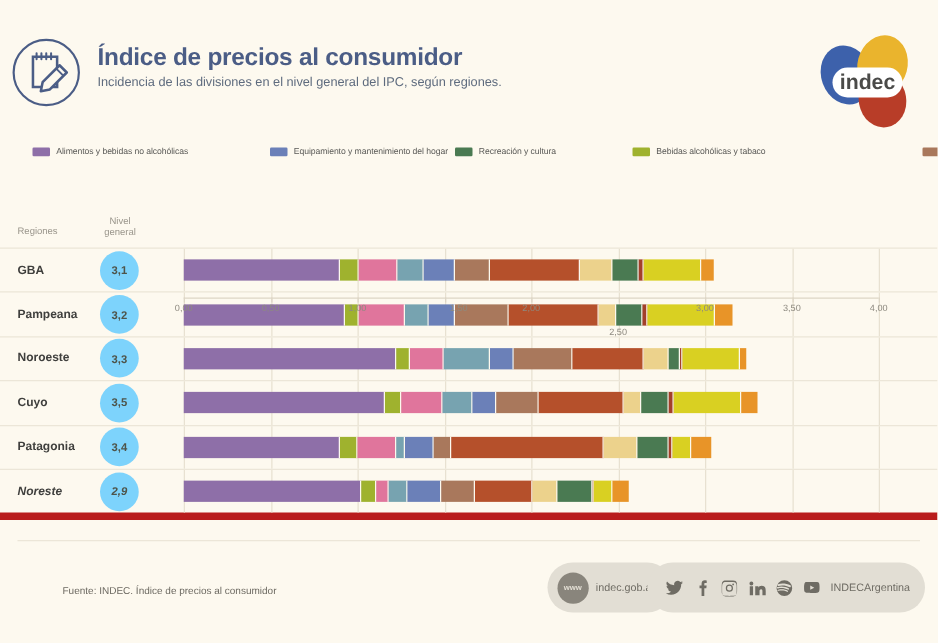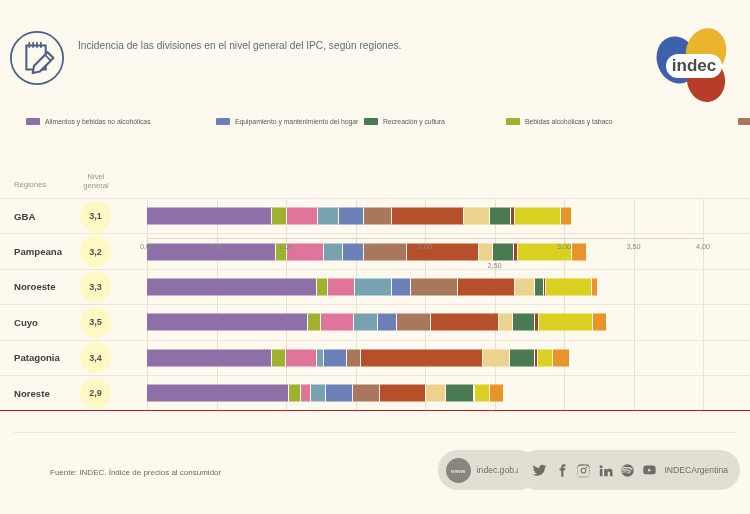--- a/index.html
+++ b/index.html
@@ -44,27 +44,27 @@
   .chart{position:absolute;left:0;top:168px;width:750px;height:240px;}
   .col-head{position:absolute;top:0;height:30px;}
   .head-regiones{left:14px;top:12px;font-size:7.6px;color:#9a968c;}
   .head-nivel{left:78px;top:4px;font-size:7.6px;color:#9a968c;line-height:1.25;text-align:center;width:36px;}
   .rows{position:absolute;left:0;top:30px;width:750px;}
   .row{
     position:relative;height:34.4px;
     border-top:1px solid #ece6d8;
     display:flex;align-items:center;
   }
-  .row:last-child{border-bottom:1px solid #b91c1c;}
+  .row:last-child{border-bottom:6px solid #b91c1c;font-style:italic;}
   .r-name{
     position:absolute;left:14px;font-size:9.6px;font-weight:bold;color:#3f3f3d;
   }
   .r-circle{
     position:absolute;left:80px;width:31px;height:31px;border-radius:50%;
-    background:#fef9c3;display:flex;align-items:center;justify-content:center;
+    background:#7dd3fc;display:flex;align-items:center;justify-content:center;
     font-size:9px;font-weight:bold;color:#4e544a;
   }
   .plot{
     position:absolute;left:147px;top:0;width:556px;height:100%;
   }
   .grid{position:absolute;left:0;top:0;width:100%;height:100%;}
   .gl{position:absolute;top:0;bottom:0;width:1px;background:#e8e1d1;}
   .bar{
     position:absolute;left:0;top:50%;transform:translateY(-50%);
     height:17px;display:flex;
@@ -104,20 +104,21 @@
   <div class="note-icon">
     <svg viewBox="0 0 60 60" width="58" height="60">
       <circle cx="30" cy="30" r="27" fill="none" stroke="#4b5d86" stroke-width="1.8"></circle>
       <path d="M19 17 h20 v25 h-20 z" fill="none" stroke="#4b5d86" stroke-width="2.1"></path>
       <path d="M22 14 v5 M26 14 v5 M30 14 v5 M34 14 v5" stroke="#4b5d86" stroke-width="1.7" stroke-linecap="round"></path>
       <path d="M41 24 l6 6 -14 14 -7.5 1.5 1.5 -7.5 z" fill="#fdf9ef" stroke="#4b5d86" stroke-width="2.1" stroke-linejoin="round"></path>
       <path d="M38.5 27 l6 6" stroke="#4b5d86" stroke-width="1.6"></path>
     </svg>
   </div>
   <div class="title-block">
+    <p class="main-title">Índice de precios al consumidor</p>
     <p class="subtitle">Incidencia de las divisiones en el nivel general del IPC, según regiones.</p>
   </div>
   <div class="logo">
     <svg viewBox="0 0 96 84" width="96" height="84">
       <ellipse cx="33" cy="38" rx="20" ry="24" fill="#3d61ab" transform="rotate(-20 33 38)"></ellipse>
       <ellipse cx="62" cy="30" rx="20" ry="24" fill="#eab42d" transform="rotate(15 62 30)"></ellipse>
       <ellipse cx="62" cy="58" rx="19" ry="22" fill="#b83d28" transform="rotate(-10 62 58)"></ellipse>
       <rect x="22" y="32" width="56" height="24" rx="12" fill="#ffffff"></rect>
       <text x="50" y="49" font-family="Liberation Sans, sans-serif" font-size="17" font-weight="bold" fill="#4a4a48" text-anchor="middle">indec</text>
     </svg>

